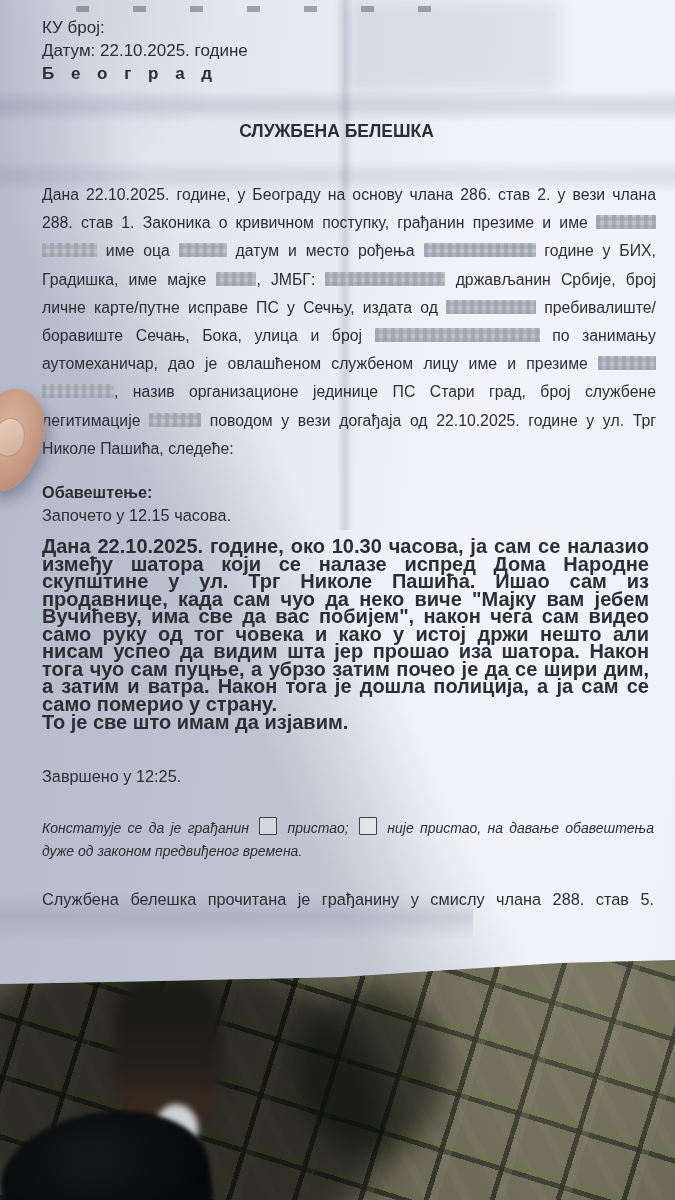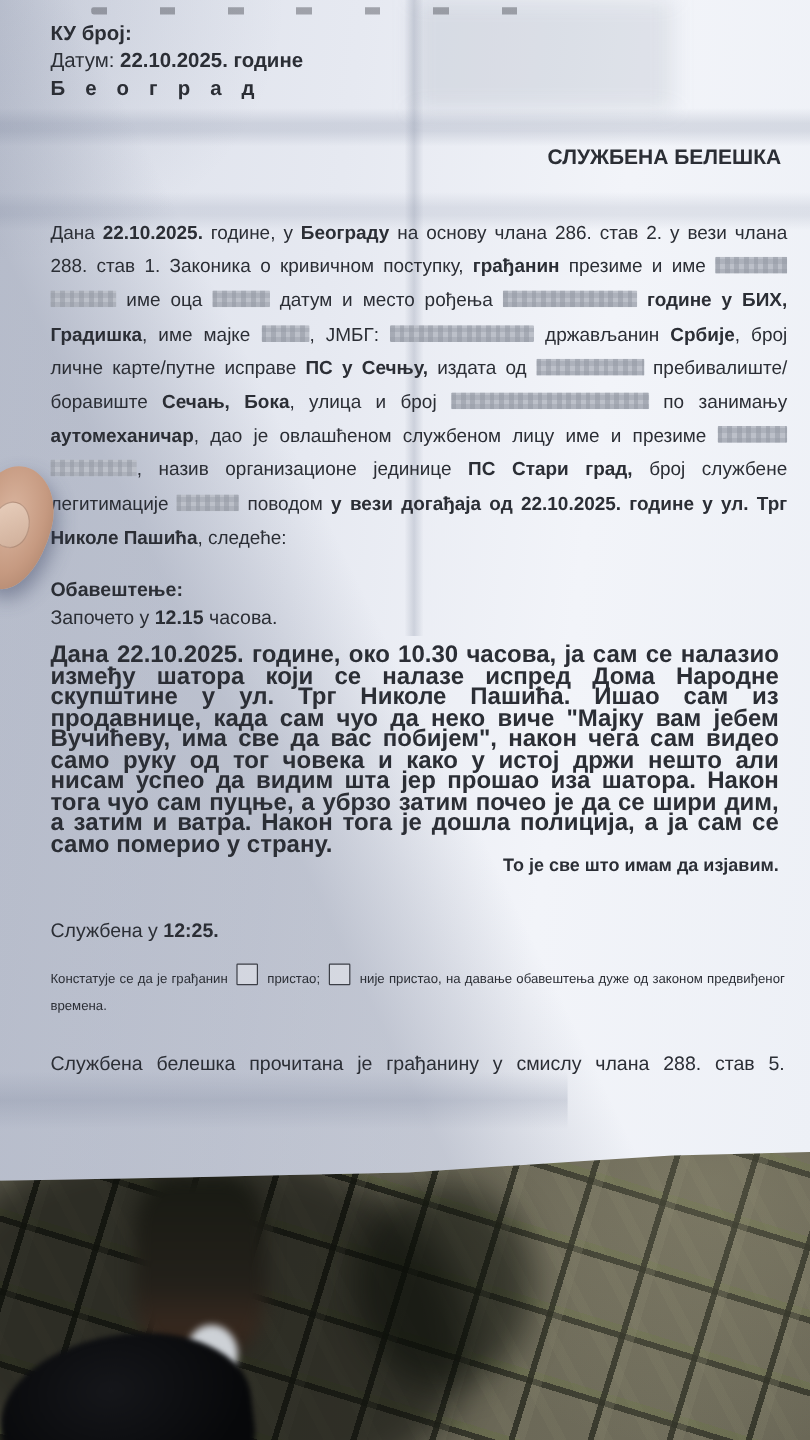--- a/index.html
+++ b/index.html
@@ -70,37 +70,37 @@
     background:linear-gradient(180deg,transparent,rgba(122,132,156,0.22) 50%,transparent);}
   .crease-v{left:337px;top:0;width:16px;height:530px;
     background:linear-gradient(90deg,transparent,rgba(118,128,150,0.26) 50%,transparent);}
   .fold-top-band{left:345px;top:0;width:215px;height:92px;
     background:rgba(118,128,150,0.16);filter:blur(9px);}
   
   .doc{
     position:absolute;left:0;top:0;width:675px;
     padding:6px 20px 0 42px;box-sizing:border-box;
   }
-  .doc .b{font-weight:bold;}
+  .doc .b{font-weight:normal;}
   .top-partial{
     height:6px;width:380px;margin-left:34px;margin-bottom:4px;
     background:repeating-linear-gradient(90deg,rgba(60,62,70,0.55) 0 13px,transparent 13px 57px);
     border-radius:2px;opacity:.75;
   }
   .hdr{font-size:17px;line-height:23px;}
   .hdr .city{font-weight:bold;letter-spacing:6px;}
-  .title{margin-top:34px;text-align:right;font-weight:bold;font-size:17.5px;line-height:24px;
+  .title{margin-top:34px;text-align:center;font-weight:bold;font-size:17.5px;line-height:24px;
     margin-left:-20px;margin-right:4px;}
   .intro{margin-top:38px;font-size:15.8px;line-height:28.2px;text-align:justify;width:614px;}
   .note-label{margin-top:18px;font-size:16.3px;font-weight:bold;line-height:23px;}
   .started{font-size:16.3px;line-height:23px;}
   .statement{margin-top:11px;width:607px;font-size:20px;font-weight:bold;line-height:17.5px;text-align:justify;}
-  .statement-close{width:607px;font-size:15px;font-weight:bold;line-height:18px;text-align:right;}
+  .statement-close{width:607px;font-size:20px;font-weight:bold;line-height:18px;}
   .finished{margin-top:34px;font-size:16.3px;line-height:23px;}
-  .consent{margin-top:15px;width:612px;font-size:11px;line-height:22.5px;text-align:justify;}
+  .consent{margin-top:29px;width:612px;font-size:14px;line-height:22.5px;text-align:justify;font-style:italic;}
   .duration{font-size:16.3px;line-height:22.5px;}
   .closing{margin-top:26px;width:612px;font-size:16.3px;line-height:23px;
     text-align:justify;text-align-last:justify;}
   .redact{
     display:inline-block;height:14px;vertical-align:-1px;border-radius:1px;
     background-color:#bcc0c9;
     background-image:
       repeating-linear-gradient(90deg,rgba(148,153,164,0.55) 0 4px,transparent 4px 8px),
       repeating-linear-gradient(0deg,rgba(158,163,174,0.5) 0 4px,transparent 4px 8px);
   }
@@ -158,21 +158,21 @@
       </div>
 
       <div class="intro"><span>Дана </span><span class="b">22.10.2025.</span><span> године, у </span><span class="b">Београду</span><span> на основу члана 286. став 2. у вези члана 288. став 1. Законика о кривичном поступку, </span><span class="b">грађанин</span><span> презиме и име </span><span class="redact" style="width: 60px;"></span><span> </span><span class="redact" style="width: 55px;"></span><span> име оца </span><span class="redact" style="width: 48px;"></span><span> датум и место рођења </span><span class="redact" style="width: 112px;"></span><span> </span><span class="b">године у БИХ, Градишка</span><span>, име мајке </span><span class="redact" style="width: 40px;"></span><span>, ЈМБГ: </span><span class="redact" style="width: 120px;"></span><span> држављанин </span><span class="b">Србије</span><span>, број личне карте/путне исправе </span><span class="b">ПС у Сечњу,</span><span> издата од </span><span class="redact" style="width: 90px;"></span><span> пребивалиште/боравиште </span><span class="b">Сечањ, Бока</span><span>, улица и број </span><span class="redact" style="width: 165px;"></span><span> по занимању </span><span class="b">аутомеханичар</span><span>, дао је овлашћеном службеном лицу име и презиме </span><span class="redact" style="width: 58px;"></span><span> </span><span class="redact" style="width: 72px;"></span><span>, назив организационе јединице </span><span class="b">ПС Стари град,</span><span> број службене легитимације </span><span class="redact" style="width: 52px;"></span><span> поводом </span><span class="b">у вези догађаја од 22.10.2025. године у ул. Трг Николе Пашића</span><span>, следеће:</span></div>
 
       <div class="note-label">Обавештење:</div>
       <div class="started"><span>Започето у </span><span class="b">12.15</span><span> часова.</span></div>
 
       <div class="statement">Дана 22.10.2025. године, око 10.30 часова, ја сам се налазио између шатора који се налазе испред Дома Народне скупштине у ул. Трг Николе Пашића. Ишао сам из продавнице, када сам чуо да неко виче "Мајку вам јебем Вучићеву, има све да вас побијем", након чега сам видео само руку од тог човека и како у истој држи нешто али нисам успео да видим шта јер прошао иза шатора. Након тога чуо сам пуцње, а убрзо затим почео је да се шири дим, а затим и ватра. Након тога је дошла полиција, а ја сам се само померио у страну.</div>
       <div class="statement-close">То је све што имам да изјавим.</div>
 
-      <div class="finished"><span>Службена у </span><span class="b">12:25.</span></div>
+      <div class="finished"><span>Завршено у </span><span class="b">12:25.</span></div>
 
       <div class="consent"><span>Констатује се да је грађанин </span><span class="cbx"></span><span> пристао; </span><span class="cbx"></span><span> није пристао, на давање обавештења дуже од законом предвиђеног времена.</span></div>
 
       <div class="closing">Службена белешка прочитана је грађанину у смислу члана 288. став 5.</div>
     </div>
   </div>
 
   <div class="finger">
     <div class="nail"></div>
   </div>

